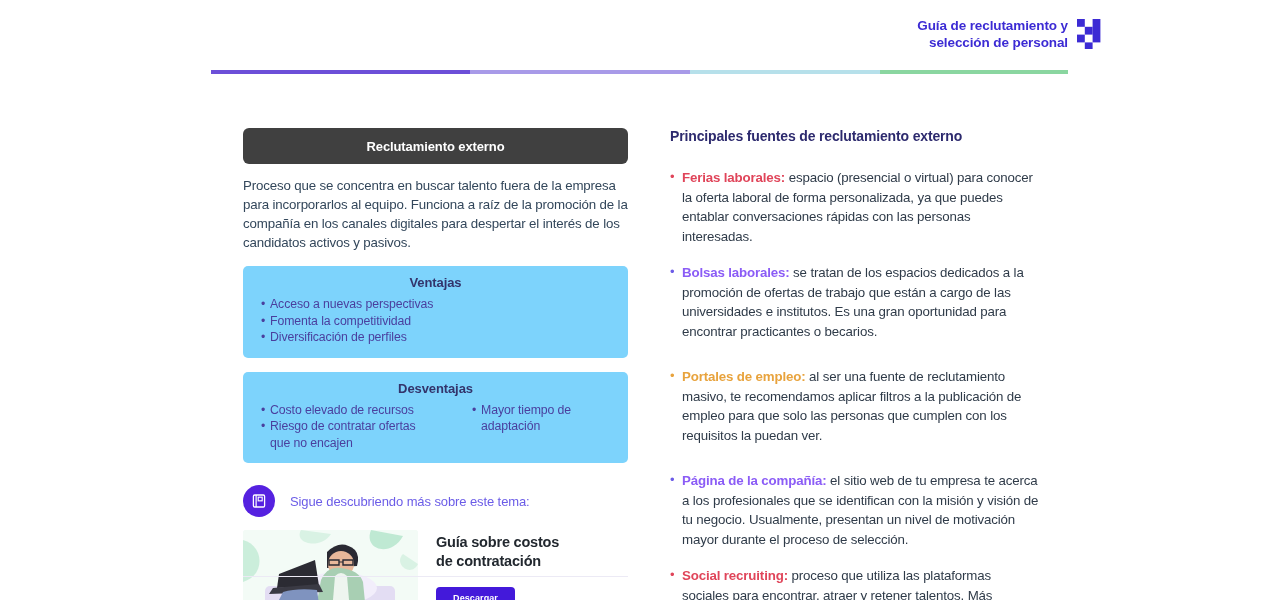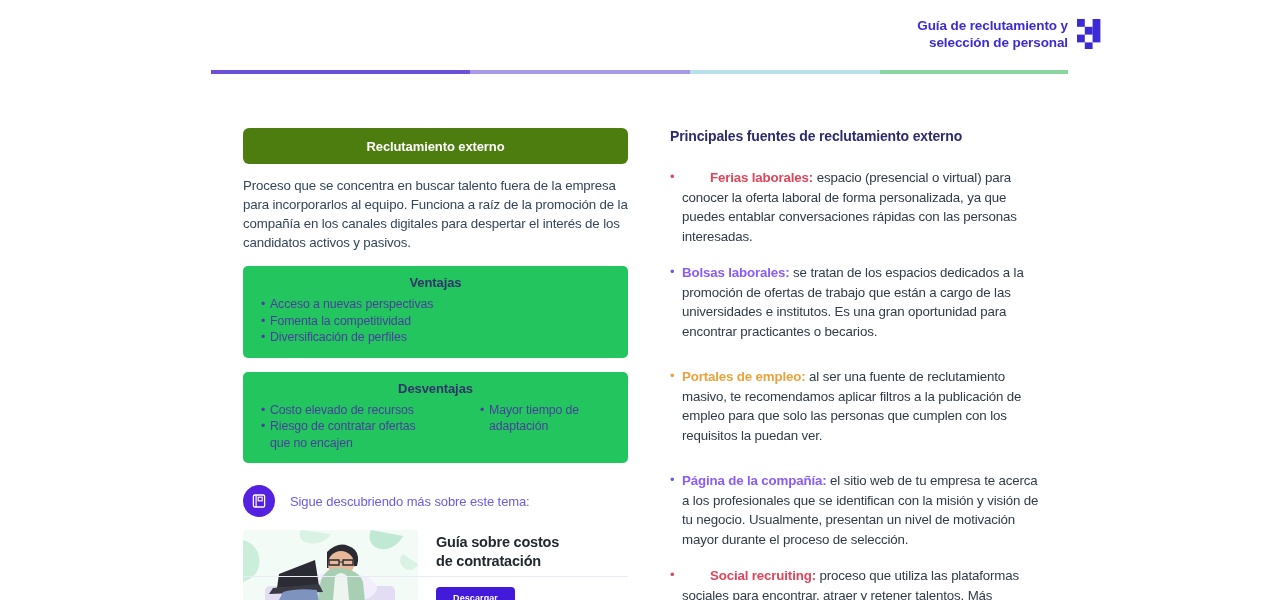--- a/index.html
+++ b/index.html
@@ -52,31 +52,31 @@
   .intro {
     margin-top: 12px;
     color: #33475b;
     font-size: 13.3px; line-height: 19px;
     letter-spacing: -0.15px;
   }
 
   
   .vbox {
     margin-top: 14px;
-    background: #22c55e;
+    background: #7dd3fc;
     border-radius: 5px;
     padding: 9px 18px 12px 18px;
   }
   .vbox-title {
     text-align: center;
     color: #33346b; font-weight: bold; font-size: 13px;
     margin-bottom: 6px;
     letter-spacing: -0.1px;
   }
-  .vcols { display: flex; gap: 24px; }
+  .vcols { display: flex; gap: 16px; }
   .vcol { flex: 1; }
   .vcol.narrow { flex: 0 0 195px; }
   .vitem {
     color: #4a3f9e;
     font-size: 12.3px; line-height: 16.5px;
     padding-left: 9px; position: relative;
     letter-spacing: -0.1px;
   }
   .vitem::before {
     content: "•"; position: absolute; left: 0; top: 0;
@@ -147,21 +147,21 @@
     letter-spacing: -0.15px;
   }
   .bitem::before {
     content: "•"; position: absolute; left: 0; top: -1px;
     font-size: 13px;
   }
   .bitem.c-red::before    { color: #e0455a; }
   .bitem.c-purple::before { color: #6c5ce7; }
   .bitem.c-gold::before   { color: #e8a33d; }
   .blead { font-weight: bold; }
-  .c-red    .blead { color: #e0455a; margin-left: 28px; }
+  .c-red    .blead { color: #e0455a; }
   .c-purple .blead { color: #8b5cf6; }
   .c-gold   .blead { color: #e8a33d; }
   .gap-extra { margin-bottom: 26px; }
 </style>
 </head>
 <body>
 
 <div class="page">
 
   <div class="header">
@@ -184,21 +184,21 @@
 
   <div class="topbar">
     <span style="background: rgb(108, 79, 216); width: 259px;"></span>
     <span style="background: rgb(168, 154, 232); width: 220px;"></span>
     <span style="background: rgb(182, 224, 234); width: 190px;"></span>
     <span style="background: rgb(138, 214, 160); width: 188px;"></span>
   </div>
 
   <div class="col-left">
 
-    <div class="card-head" style="background: #4d7c0f;">
+    <div class="card-head" style="background: #404040;">
       <span>Reclutamiento externo</span>
     </div>
 
     <p class="intro">Proceso que se concentra en buscar talento fuera de la empresa para incorporarlos al equipo. Funciona a raíz de la promoción de la compañía en los canales digitales para despertar el interés de los candidatos activos y pasivos.</p>
 
     <div class="vbox">
       <div class="vbox-title">Ventajas</div>
       <div class="vcols">
         <div class="vcol narrow">
           <div class="vitem">Acceso a nuevas perspectivas</div>

